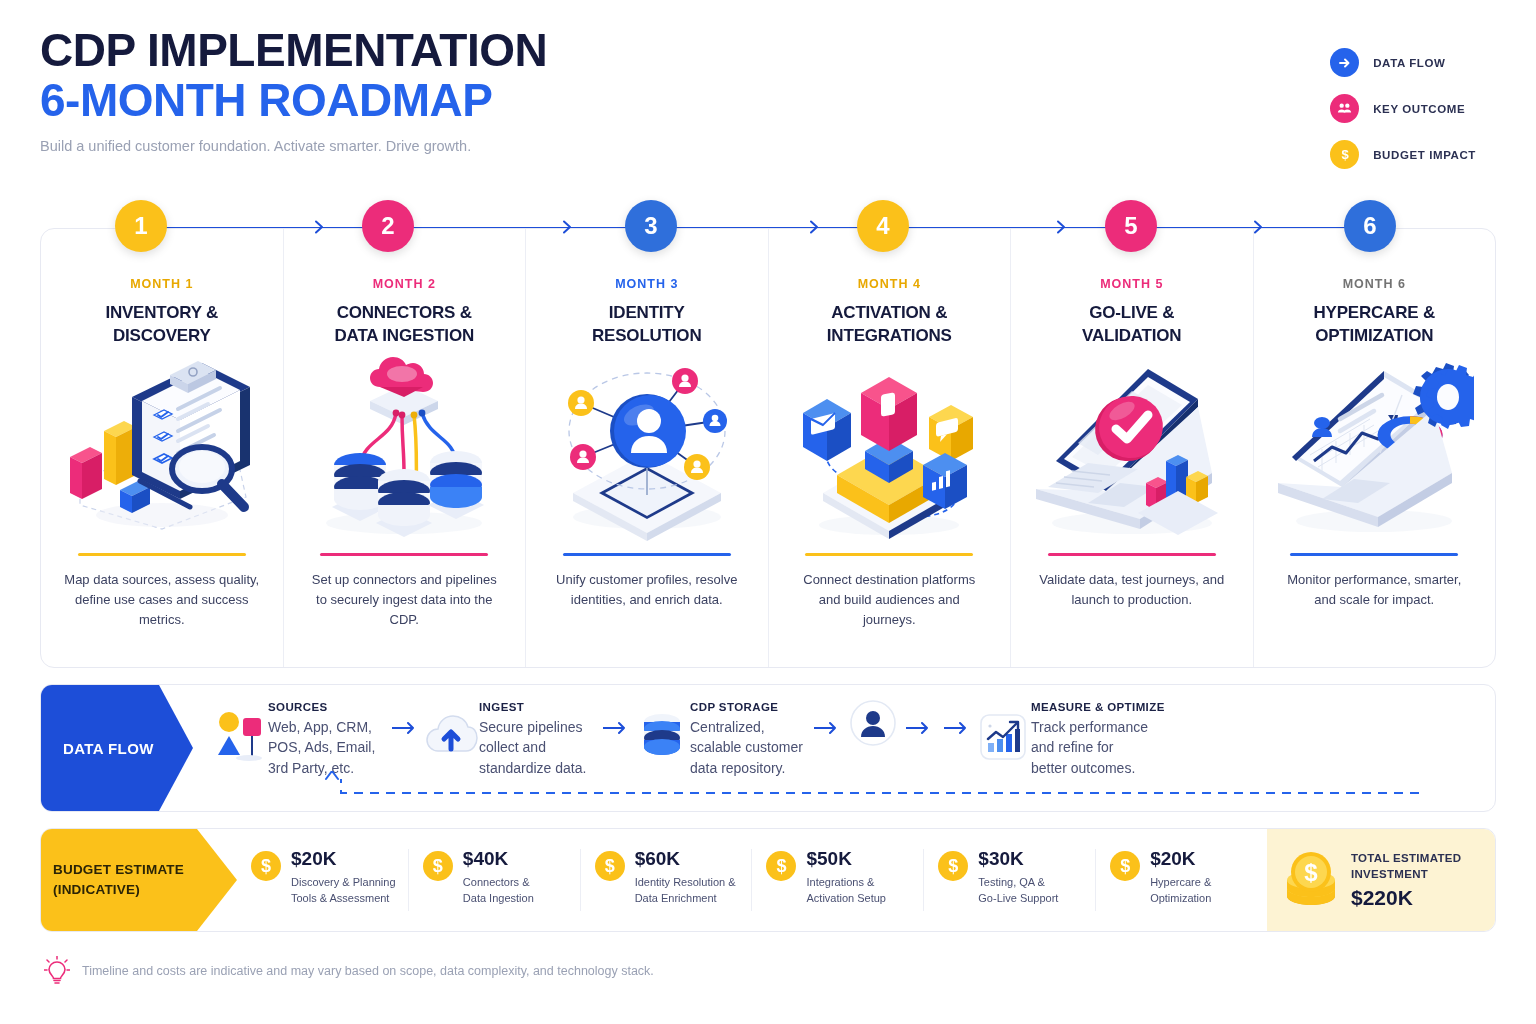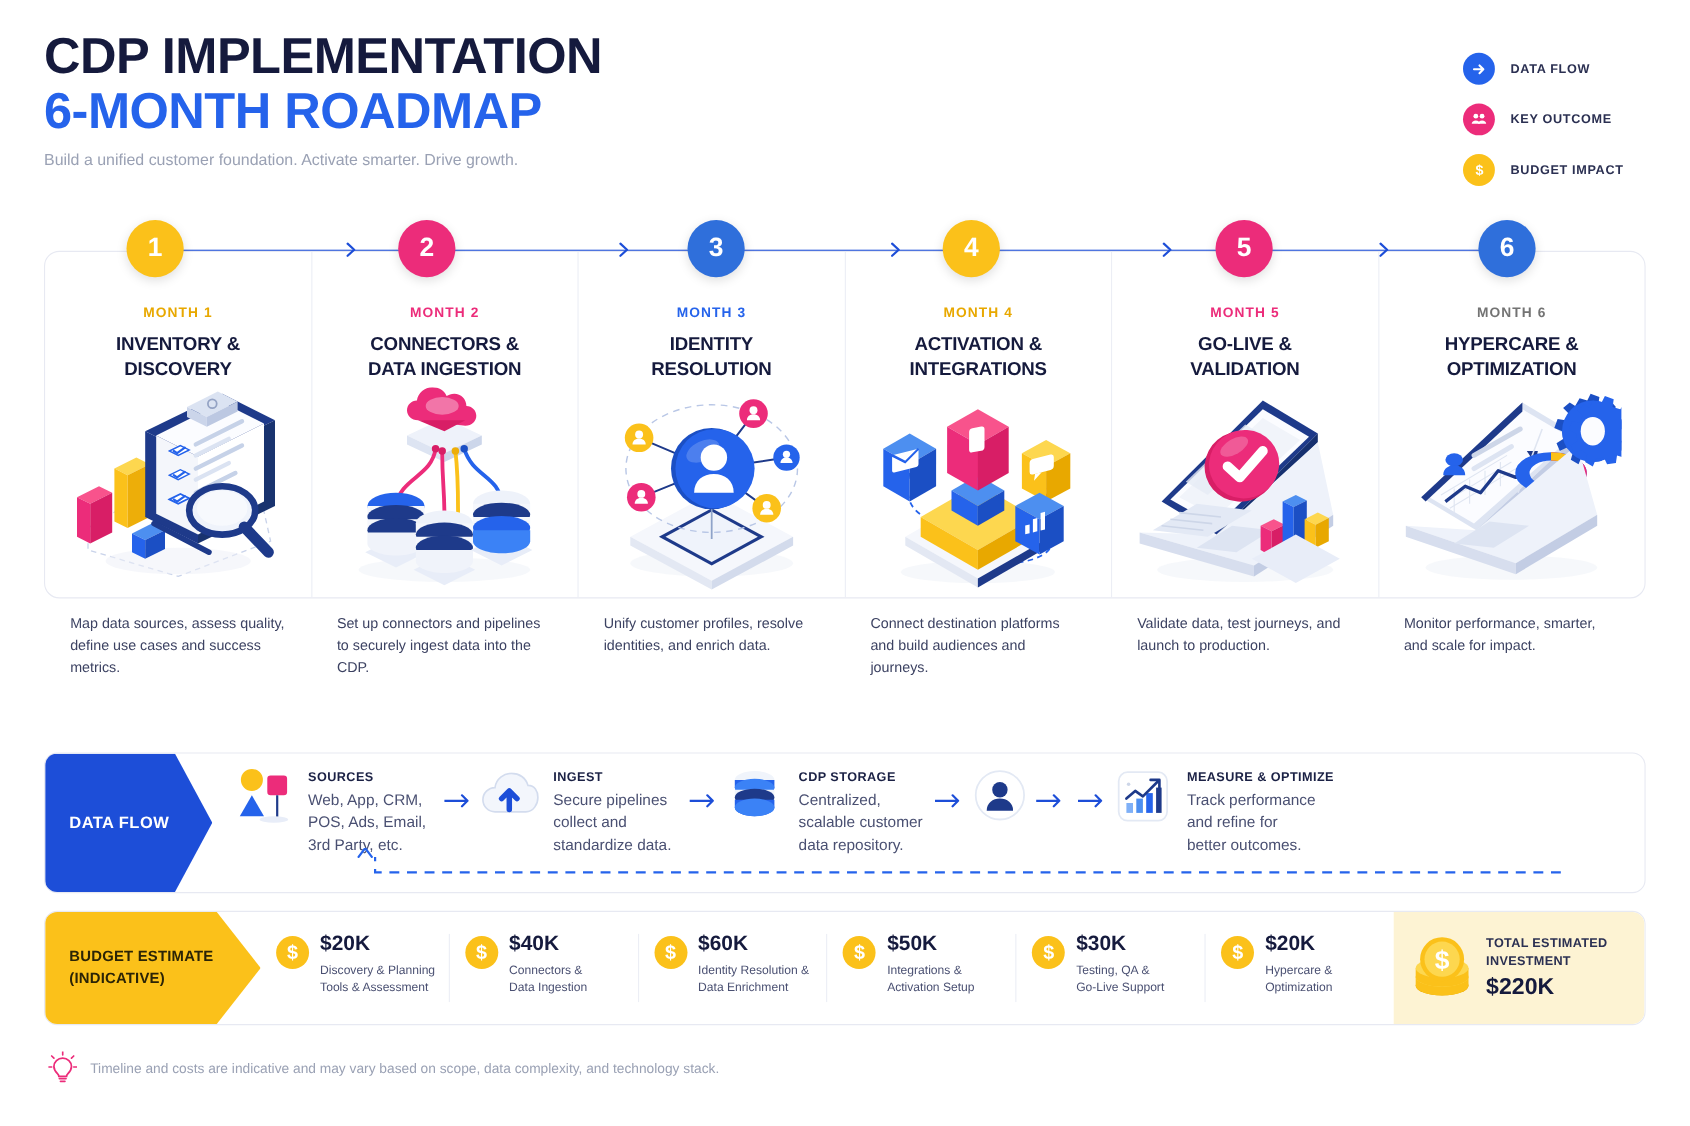--- a/index.html
+++ b/index.html
@@ -34,21 +34,21 @@
     display: flex; align-items: center; justify-content: center;
     flex-shrink: 0;
   }
   .legend-label {
     font-size: 11.5px; font-weight: 700; letter-spacing: 0.6px; color: #2b3052;
   }
 
   
   .board {
     position: absolute; left: 40px; top: 228px;
-    width: 1456px; height: 316px;
+    width: 1456px; height: 440px;
     border: 1px solid #e7e9f2; border-radius: 14px;
     background: #fff;
   }
   .cards { display: flex; height: 100%; }
   .card {
     flex: 1; position: relative;
     border-right: 1px solid #eceef5;
     padding: 48px 16px 0;
     display: flex; flex-direction: column; align-items: center;
   }
@@ -58,21 +58,21 @@
     font-size: 12.5px; font-weight: 700; letter-spacing: 1px;
     margin-bottom: 10px;
   }
   .month-title {
     font-size: 17px; font-weight: 700; color: #151a3d;
     text-align: center; line-height: 1.38; letter-spacing: -0.2px;
   }
   .illus { height: 195px; width: 100%; display: flex; align-items: center; justify-content: center; margin-top: 4px; }
   .divider-line { width: 168px; height: 3px; border-radius: 2px; margin: 6px 0 14px; }
   .card-desc {
-    font-size: 13px; color: #3c4262; line-height: 1.55;
+    font-size: 13px; color: #3c4262; text-align: center; line-height: 1.55;
     max-width: 196px;
   }
 
   
   .track { position: absolute; left: 40px; top: 200px; width: 1456px; height: 56px; }
   .track-line {
     position: absolute; top: 27px; height: 2px; background: #1d4ed8;
   }
   .bubble {
     position: absolute; top: 0;
@@ -99,21 +99,21 @@
     display: flex; align-items: center;
   }
   .flow-tag span {
     color: #fff; font-size: 15px; font-weight: 700; letter-spacing: 0.4px;
     padding-left: 22px;
   }
   .flow-steps {
     position: absolute; left: 172px; top: 12px; right: 10px;
     display: flex; align-items: flex-start;
   }
-  .flow-step { display: flex; align-items: flex-start; gap: 13px; }
+  .flow-step { display: flex; align-items: center; gap: 1px; }
   .flow-icon { width: 54px; height: 54px; flex-shrink: 0; display:flex; align-items:center; justify-content:center; }
   .flow-text { padding-top: 4px; }
   .flow-title {
     font-size: 11.5px; font-weight: 700; letter-spacing: 0.4px; color: #1b2145;
     margin-bottom: 4px; white-space: nowrap;
   }
   .flow-desc { font-size: 14px; color: #4a5072; line-height: 1.45; max-width: 118px; }
   .flow-arrow { align-self: center; padding: 0 6px; margin-top: -14px; }
   .feedback-line {
     position: absolute; left: 290px; bottom: 14px; width: 1088px; height: 20px;
@@ -123,21 +123,21 @@
   .budget-band {
     position: absolute; left: 40px; top: 828px;
     width: 1456px; height: 104px;
     border: 1px solid #e7e9f2; border-radius: 12px; background: #fff;
     display: flex; overflow: hidden;
   }
   .budget-tag {
     width: 196px; flex-shrink: 0; background: #fbc11a;
     clip-path: polygon(0 0, 156px 0, 196px 50%, 156px 100%, 0 100%);
     display: flex; flex-direction: column; justify-content: center;
-    padding-left: 22px;
+    padding-left: 12px;
   }
   .budget-tag div {
     font-size: 13.5px; font-weight: 700; color: #2b2406; letter-spacing: 0.2px; line-height: 1.45;
   }
   .budget-items { flex: 1; display: flex; align-items: center; }
   .budget-item {
     flex: 1; display: flex; align-items: flex-start; gap: 10px;
     padding: 0 10px 0 14px; border-right: 1px solid #eceef5; height: 62px;
   }
   .budget-item:last-child { border-right: none; }

